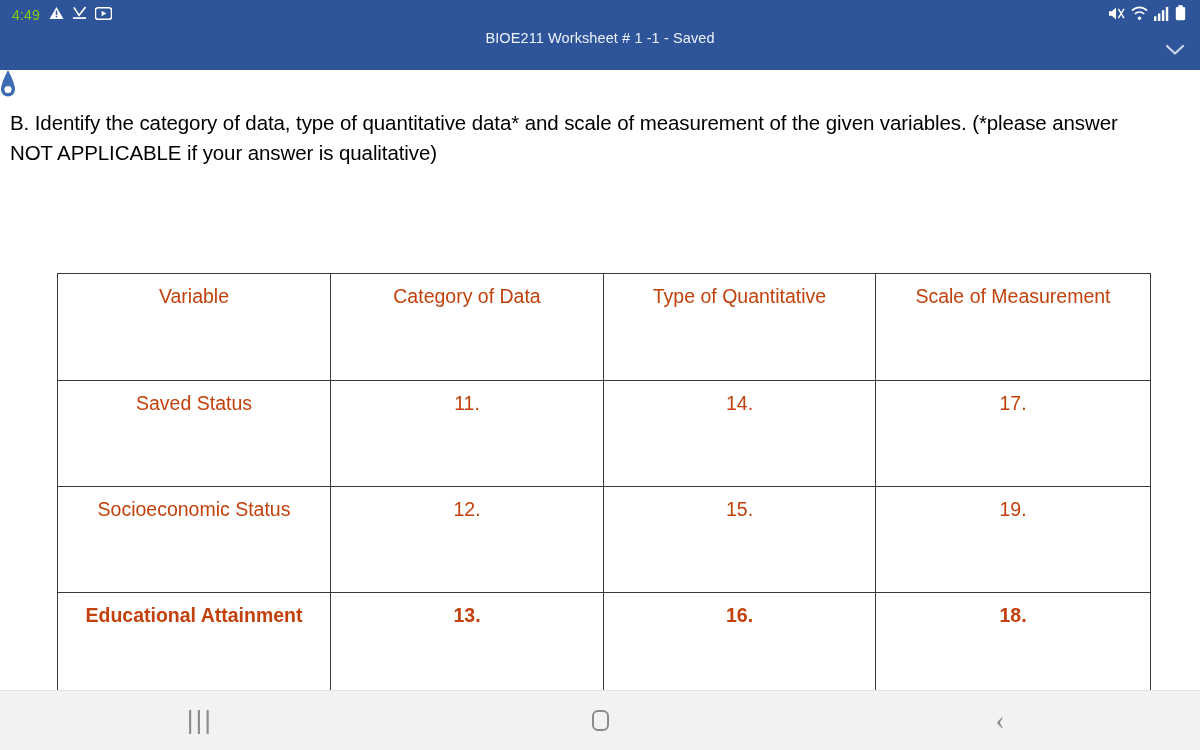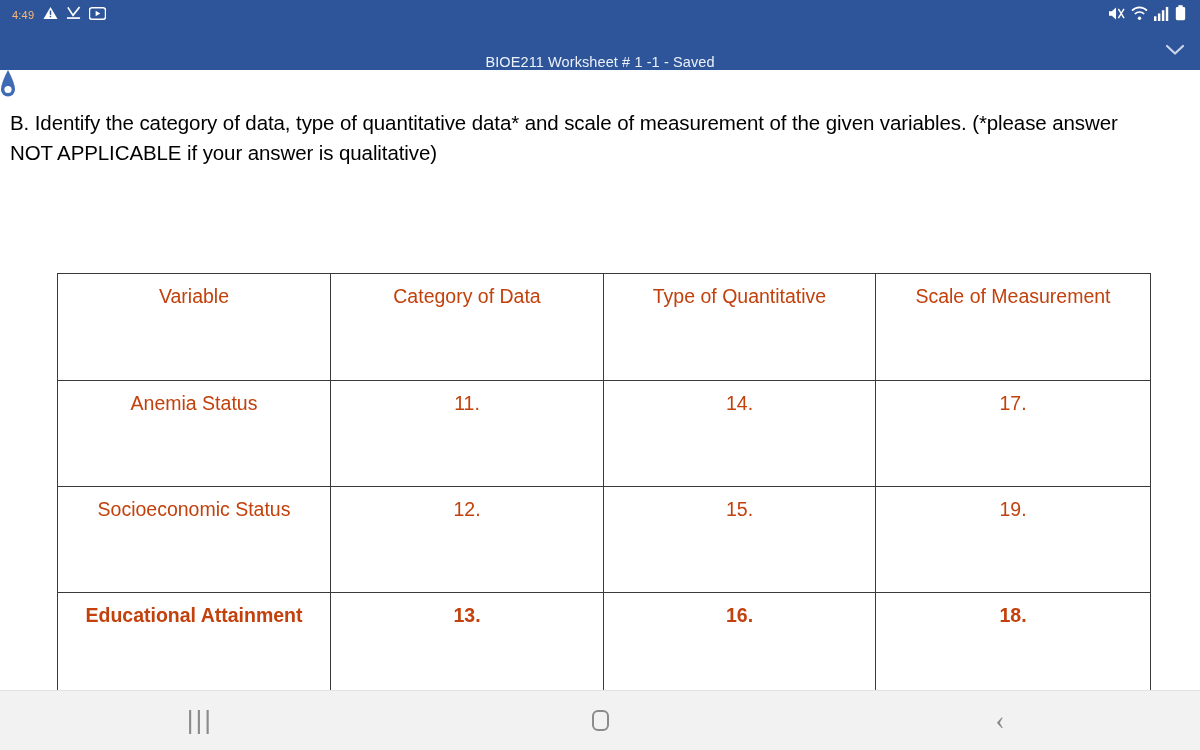--- a/index.html
+++ b/index.html
@@ -17,39 +17,39 @@
 
   
   .statusbar {
     position: absolute; top: 0; left: 0;
     width: 1200px; height: 30px;
     background: #2e5599;
     display: flex; align-items: center;
     padding: 0 10px 0 12px;
   }
   .statusbar .clock {
-    color: #fdba74;
-    font-size: 11px;
+    color: #84cc16;
+    font-size: 14px;
     letter-spacing: .2px;
     margin-right: 9px;
   }
   .sb-icons-left { display: flex; align-items: center; gap: 8px; }
   .sb-icons-right {
     margin-left: auto;
     display: flex; align-items: flex-end; gap: 6px;
     padding-right: 4px;
   }
   .sb-ico { display: block; }
 
   
   .titlebar {
     position: absolute; top: 30px; left: 0;
     width: 1200px; height: 40px;
     background: #2e5599;
-    display: flex; align-items: flex-end; justify-content: center;
+    display: flex; align-items: flex-start; justify-content: center;
   }
   .titlebar .doc-title {
     color: #ecf1fa;
     font-size: 14.5px;
     font-weight: normal;
     letter-spacing: .1px;
   }
   .titlebar .chev {
     position: absolute; right: 14px; top: 50%;
     transform: translateY(-50%);
@@ -234,21 +234,21 @@
       <thead>
         <tr class="header-row">
           <th>Variable</th>
           <th>Category of Data</th>
           <th>Type of Quantitative</th>
           <th>Scale of Measurement</th>
         </tr>
       </thead>
       <tbody>
         <tr class="body-row">
-          <td>Anemia Status</td>
+          <td>Saved Status</td>
           <td>11.</td>
           <td>14.</td>
           <td>17.</td>
         </tr>
         <tr class="body-row">
           <td>Socioeconomic Status</td>
           <td>12.</td>
           <td>15.</td>
           <td>19.</td>
         </tr>

